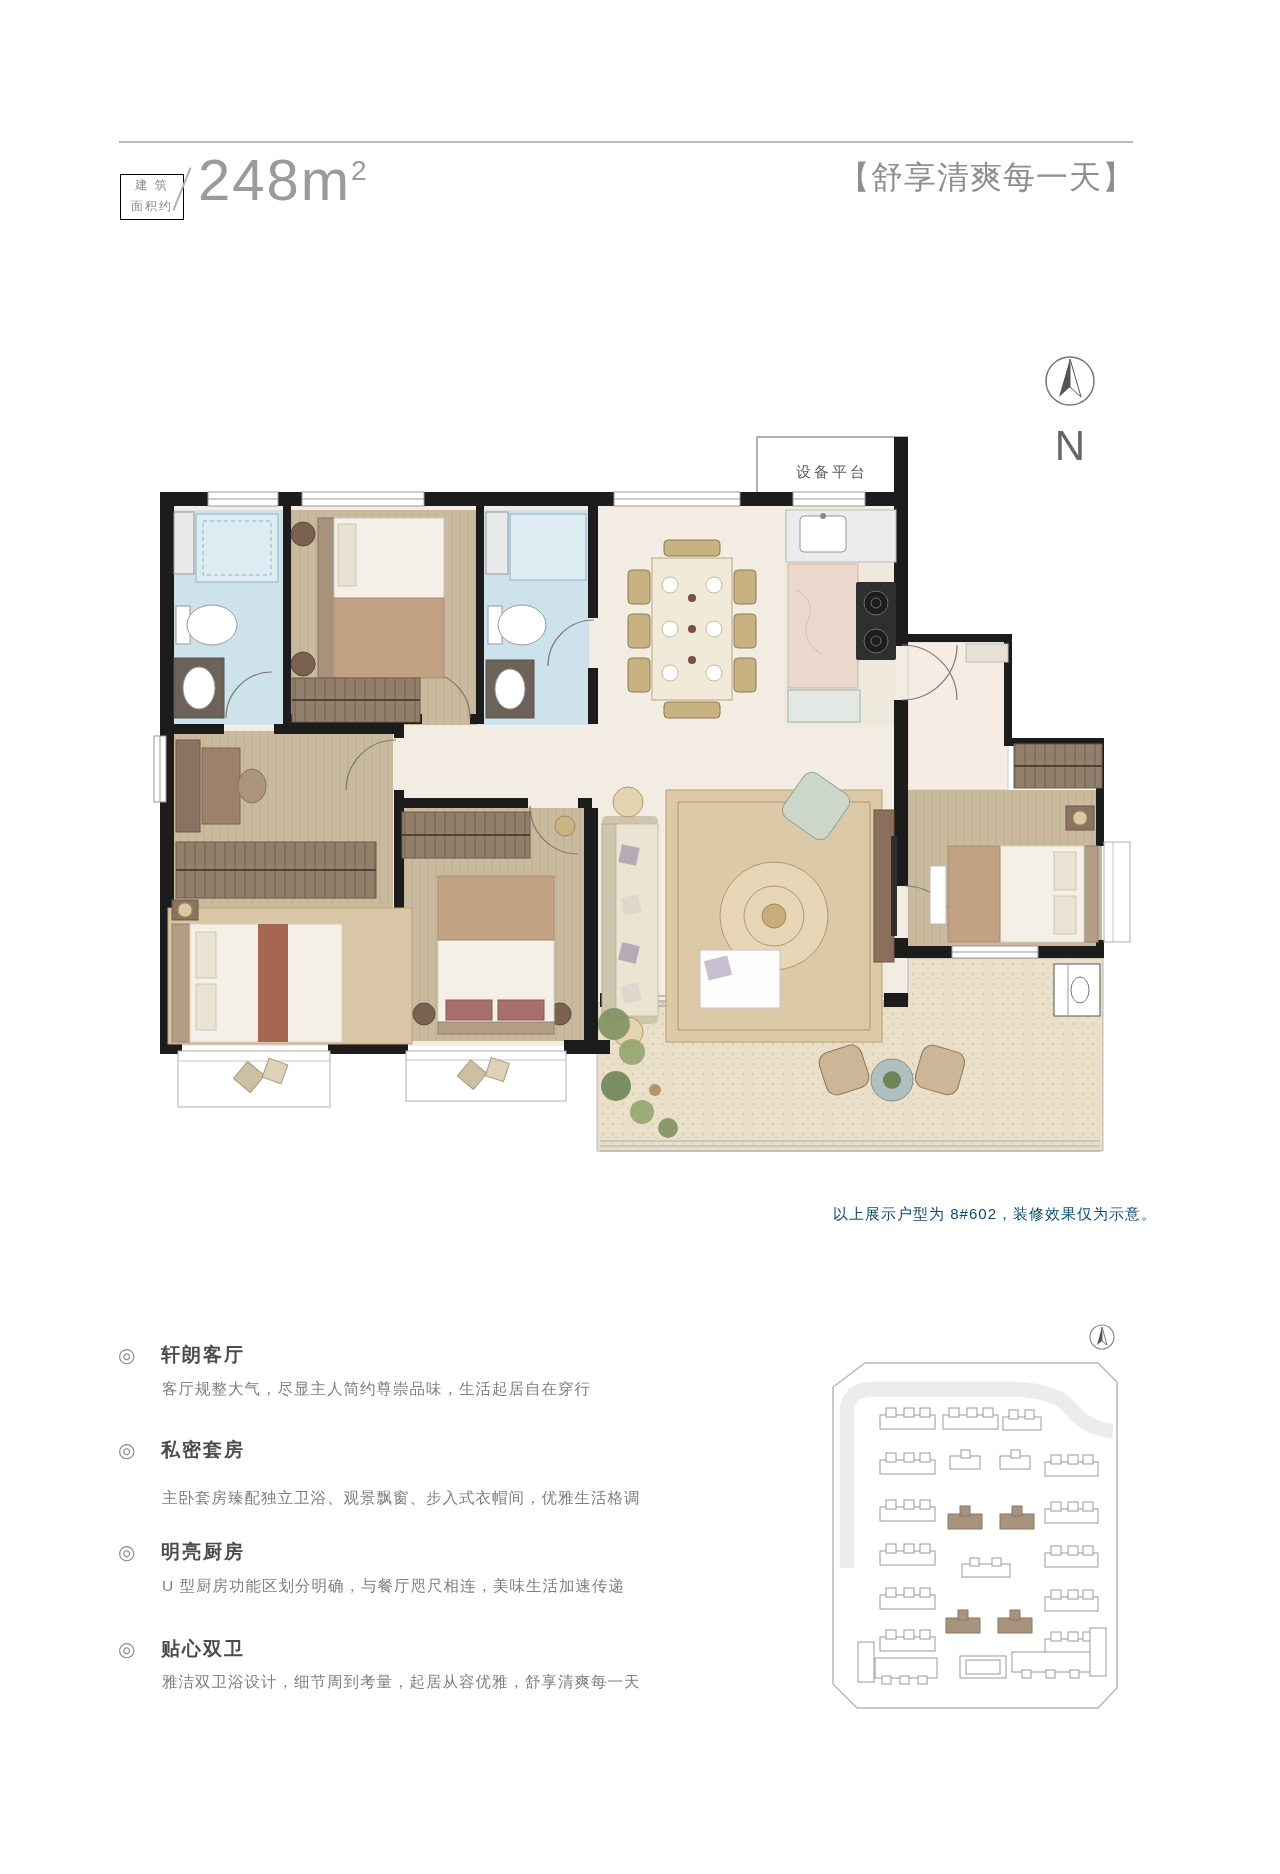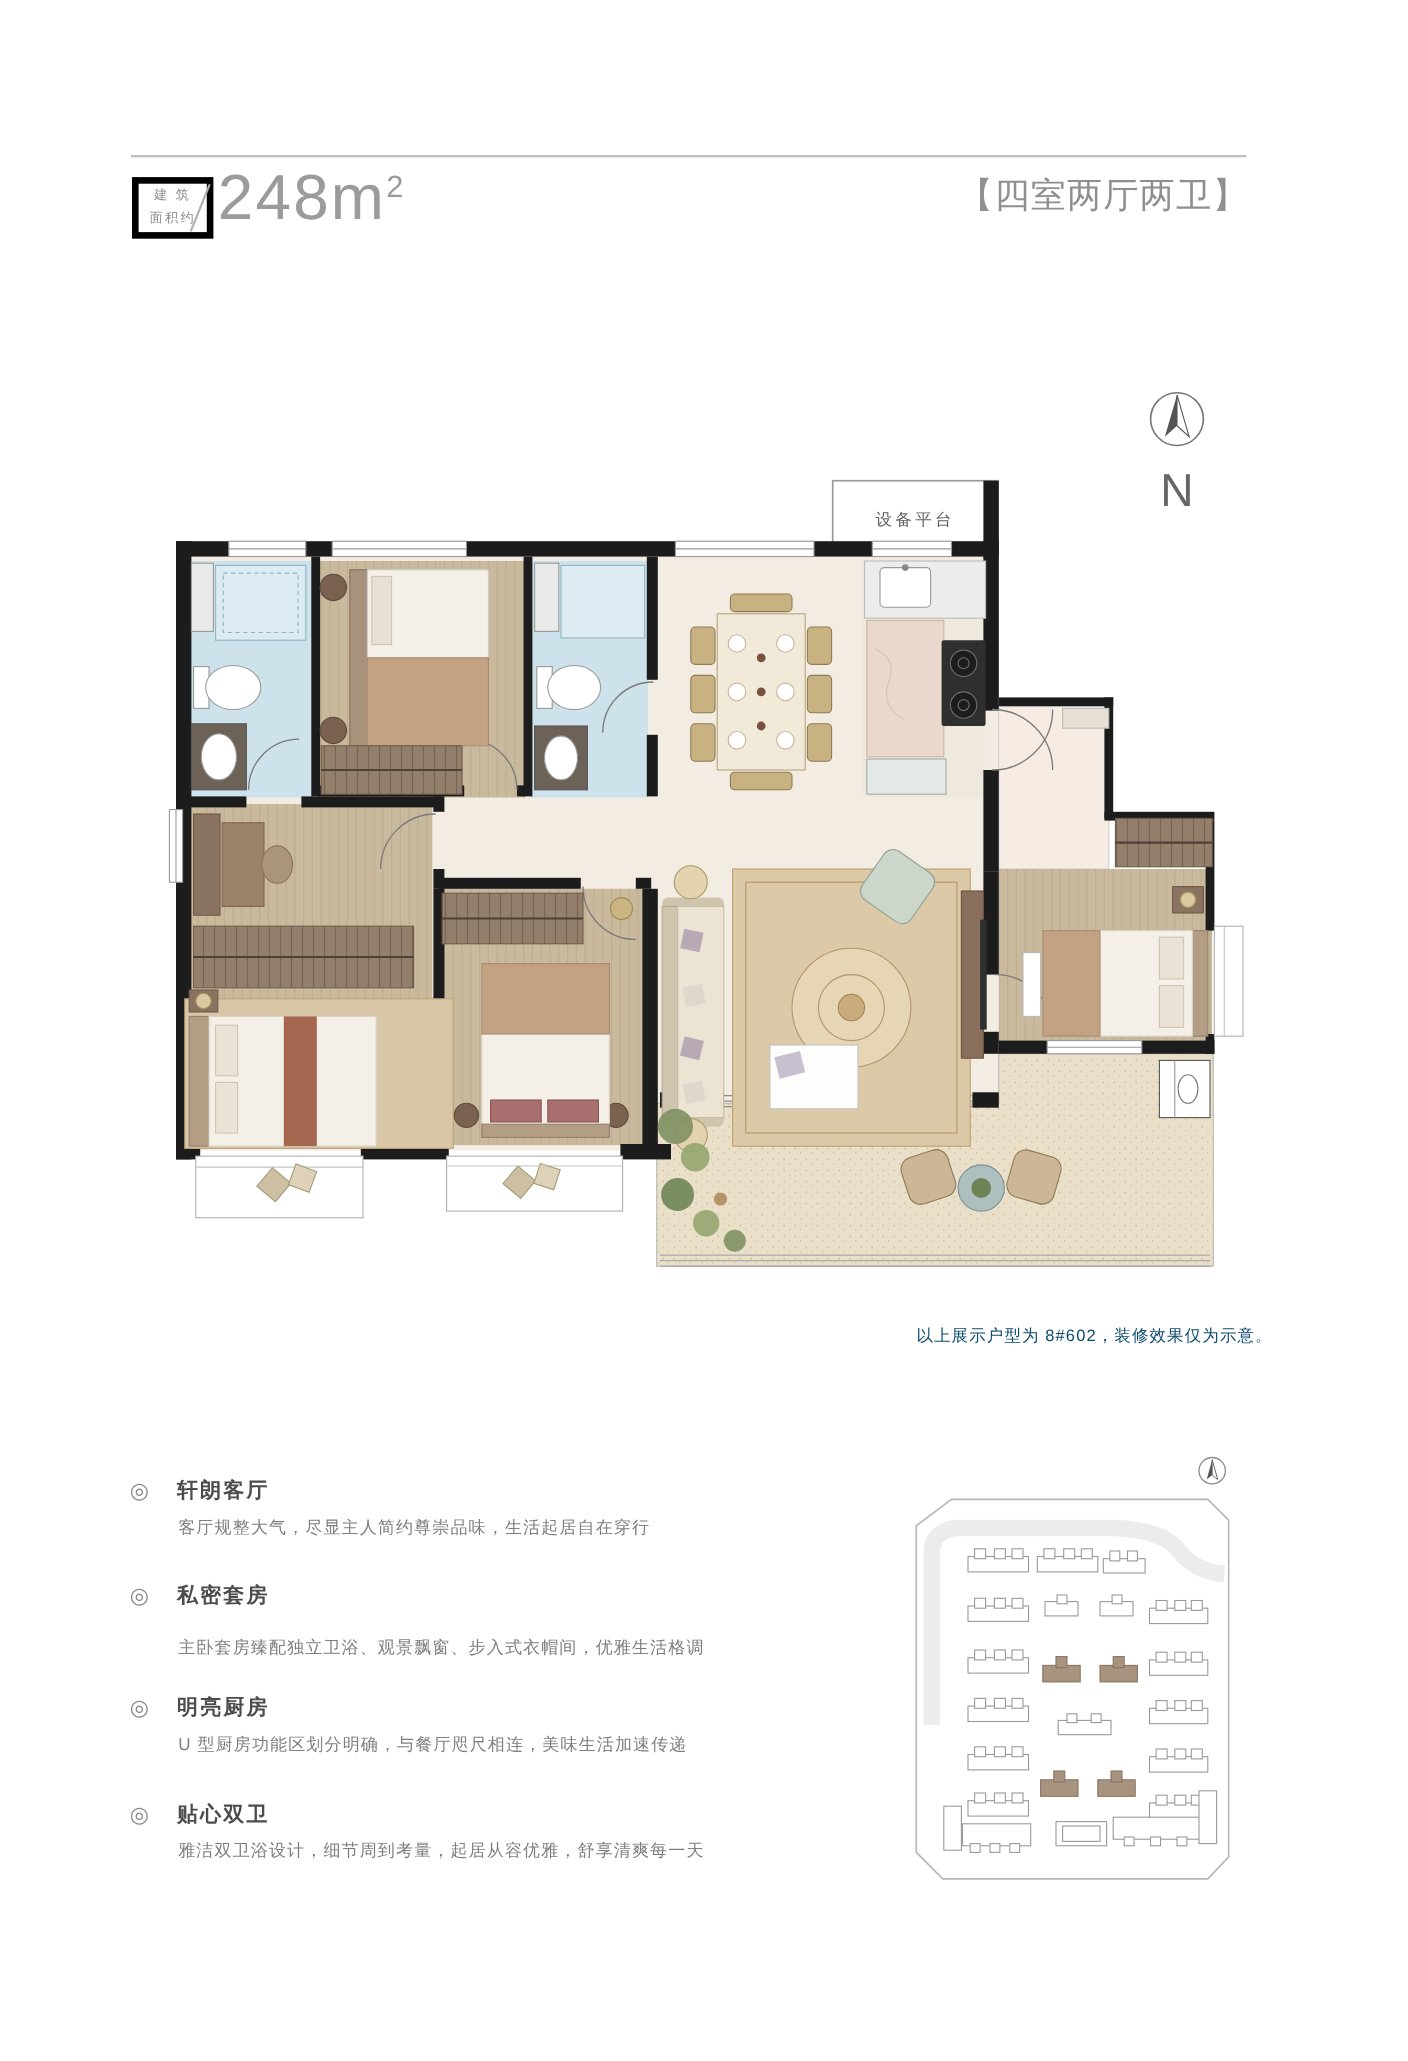--- a/index.html
+++ b/index.html
@@ -1,21 +1,21 @@
 <!DOCTYPE html>
 <html><head>
 <meta charset="utf-8">
 <style>
   html,body{margin:0;padding:0;background:#fff;}
   #page{position:relative;width:1280px;height:1874px;background:#fff;overflow:hidden;
         font-family:"Liberation Sans","DejaVu Sans",sans-serif;}
   .abs{position:absolute;}
   #plan-svg{position:absolute;left:0;top:0;width:1280px;height:1874px;}
   .hdr-rule{left:119px;top:141px;width:1014px;height:2px;background:#bdbdbd;}
-  .area-box{left:120px;top:161px;width:62px;height:44px;border:6px solid #000000;
+  .area-box{left:120px;top:174px;width:62px;height:44px;border:1px solid #000000;
             color:#8c8c8c;font-size:12px;line-height:21px;text-align:center;letter-spacing:2px;}
   .slash{left:181px;top:166px;width:2px;height:46px;background:#b0b0b0;transform:rotate(22deg);}
   .area-num{left:198px;top:146px;font-size:58px;color:#9b9b9b;letter-spacing:2px;}
   .area-num sup{font-size:28px;color:#9b9b9b;}
   .type-title{right:145px;top:156px;font-size:32px;color:#8f8f8f;letter-spacing:1px;}
   .caption{right:123px;top:1205px;font-size:15px;color:#0c4a6e;letter-spacing:1px;}
   .feat-bullet{font-size:20px;color:#8a8a8a;left:118px;}
   .feat-title{font-size:19px;font-weight:bold;color:#4c4c4c;left:161px;letter-spacing:2px;}
   .feat-desc{font-size:15.5px;color:#7f7f7f;left:162px;letter-spacing:1px;}
 </style>
@@ -24,21 +24,21 @@
 
 <div id="page">
 
   <div class="abs hdr-rule"></div>
   <div class="abs area-box">
     <div>建 筑</div>
     <div>面积约</div>
   </div>
   <div class="abs slash"></div>
   <div class="abs area-num"><span>248m</span><sup>2</sup></div>
-  <div class="abs type-title">【四室两厅两卫】</div>
+  <div class="abs type-title">【舒享清爽每一天】</div>
 
   <svg id="plan-svg" viewBox="0 0 1280 1874">
     <defs>
       <pattern id="woodV" width="8" height="8" patternUnits="userSpaceOnUse">
         <line x1="4" y1="0" x2="4" y2="8" stroke="#8d7d60" stroke-width="1" opacity="0.22"></line>
       </pattern>
       <pattern id="slats" width="10" height="12" patternUnits="userSpaceOnUse">
         <line x1="5" y1="0" x2="5" y2="12" stroke="#6f5d4b" stroke-width="1.2" opacity="0.8"></line>
       </pattern>
       <pattern id="speck" width="10" height="10" patternUnits="userSpaceOnUse">

